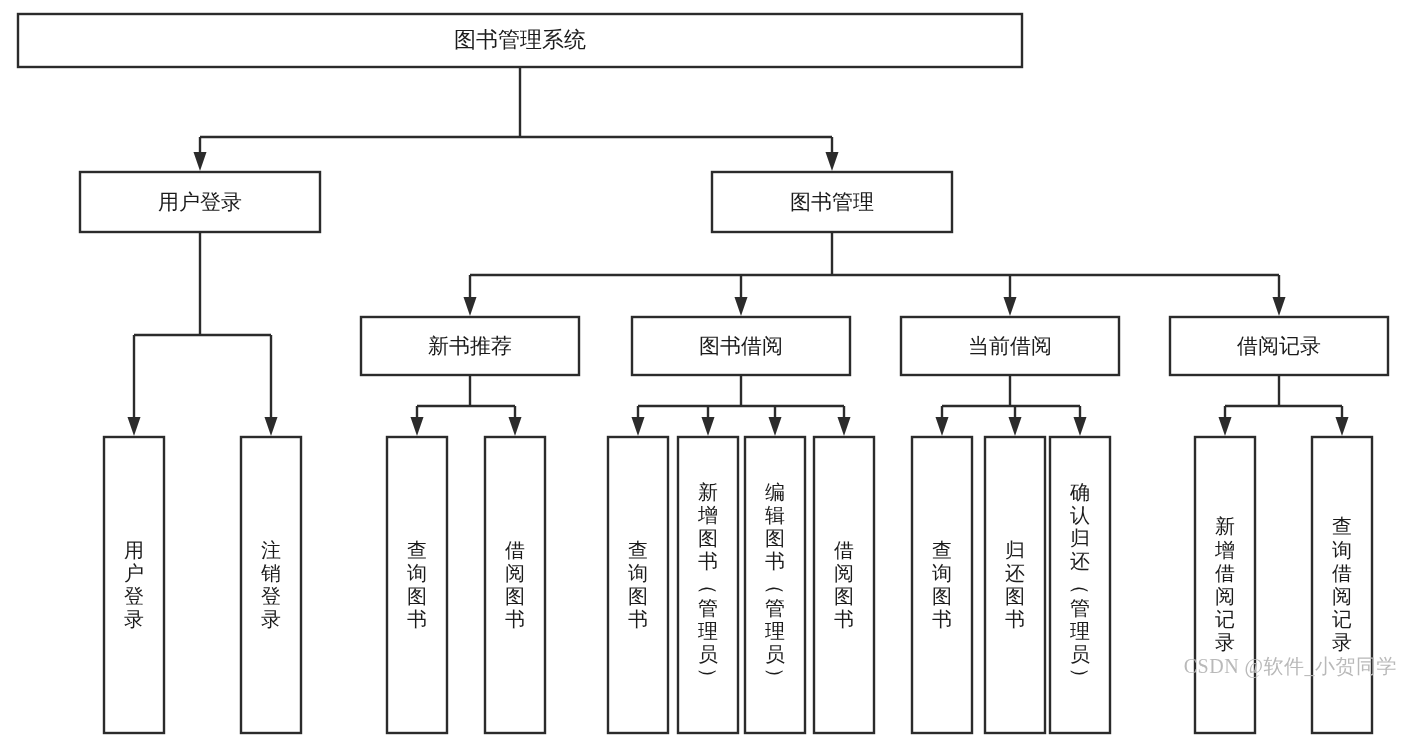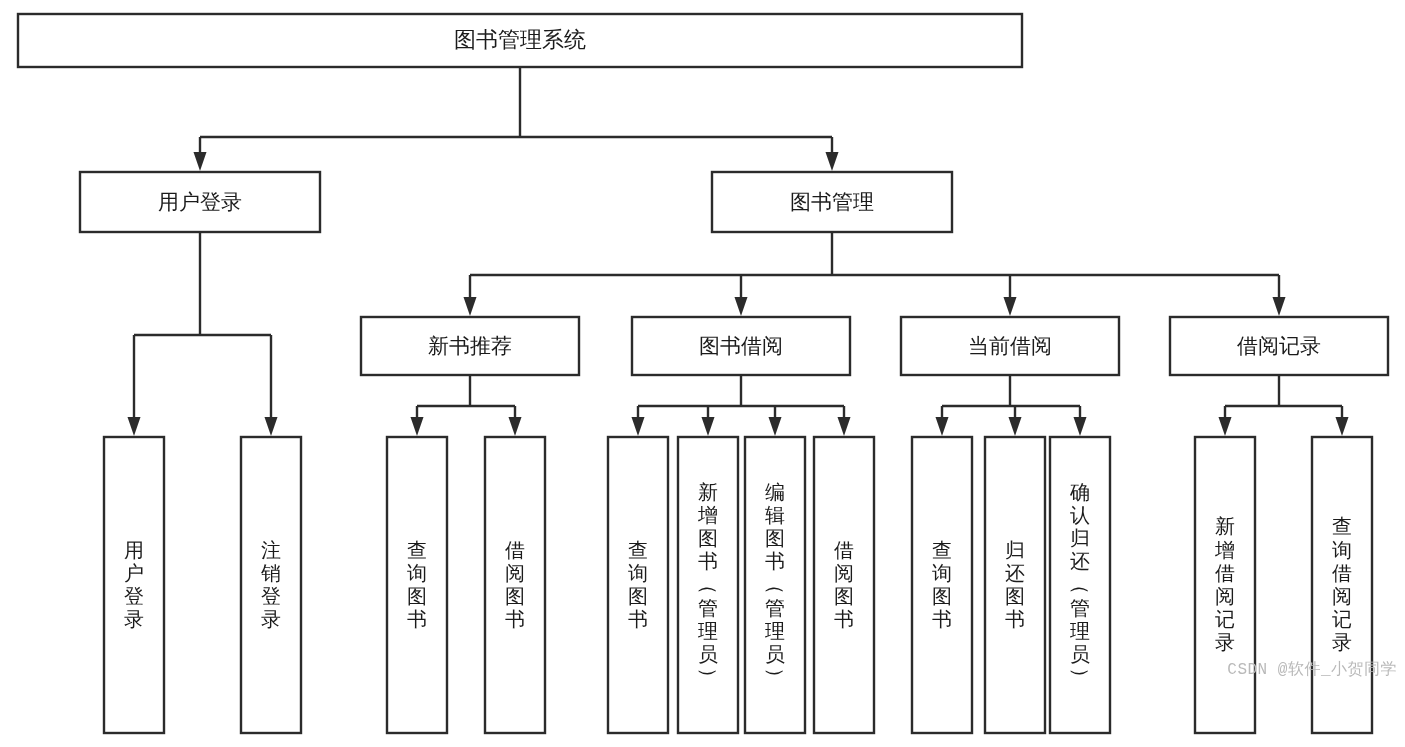--- a/index.html
+++ b/index.html
@@ -69,22 +69,22 @@
   .leaf-label span {
     display: block;
   }
   .leaf-label span.paren {
     transform: rotate(90deg);
   }
   .watermark {
     position: absolute;
     right: 8px;
     bottom: 6px;
-    font-family: Liberation Mono, monospace;
-    font-size: 16px;
+    font-family: Liberation Serif, serif;
+    font-size: 20px;
     color: #b9b9b9;
     letter-spacing: 0.5px;
     white-space: nowrap;
   }
 </style>
 </head>
 <body>
 
 <div id="diagram-root">
   <svg class="diagram" viewBox="0 0 1405 747" xmlns="http://www.w3.org/2000/svg">

